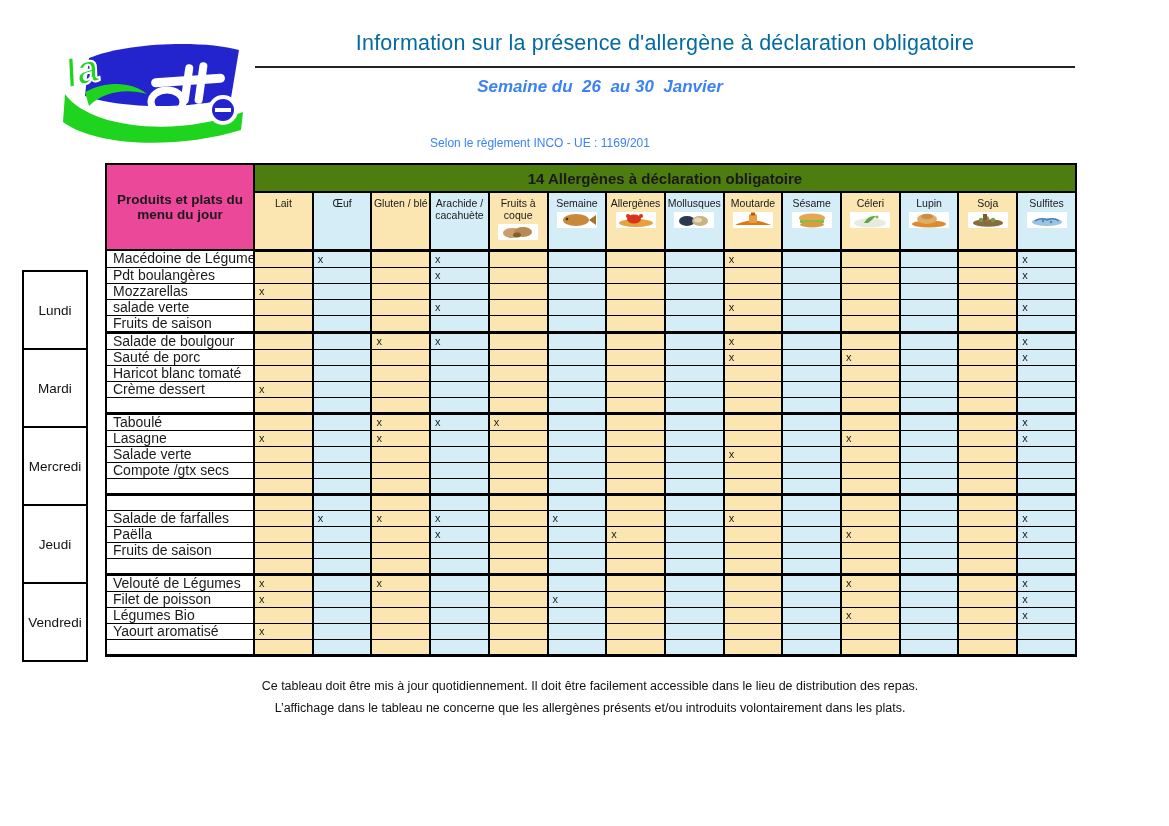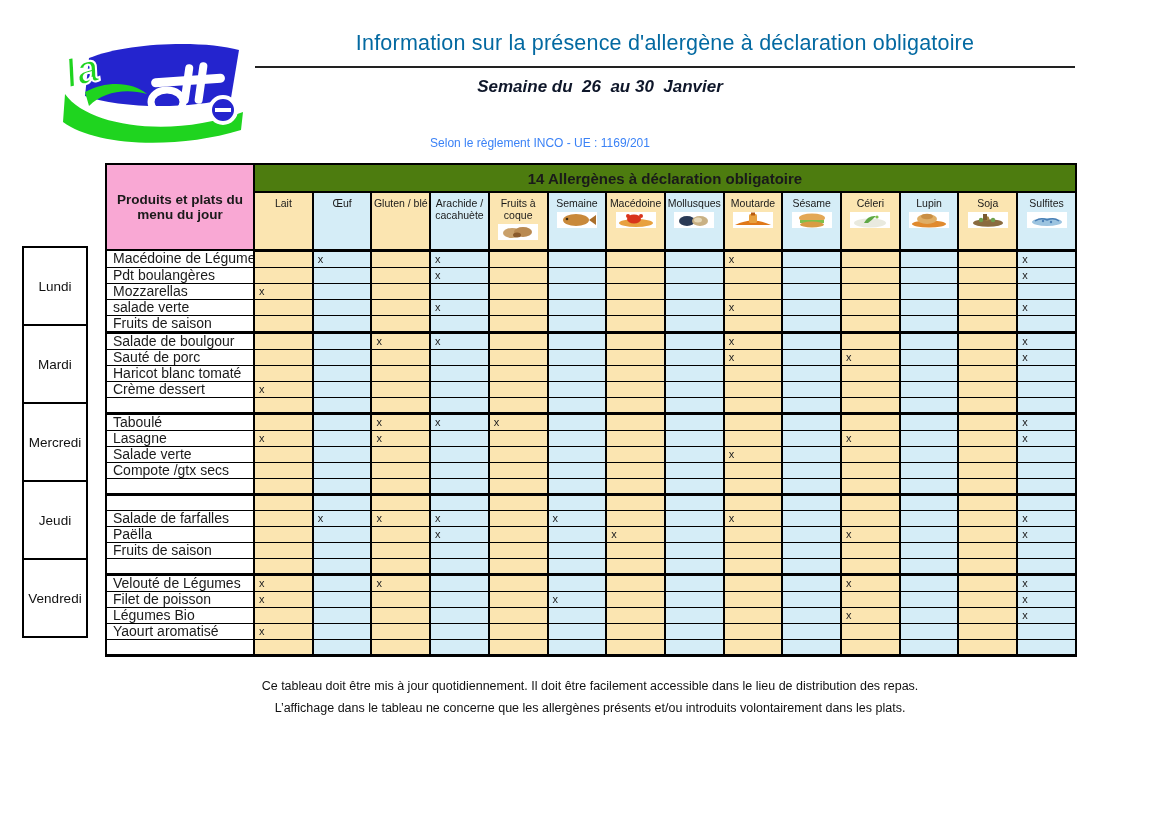--- a/index.html
+++ b/index.html
@@ -9,45 +9,45 @@
   }
   
   .logo-wrap{position:absolute;left:55px;top:36px;width:200px;height:108px;}
   .page-title{
     position:absolute;left:255px;top:31px;width:820px;text-align:center;
     font-size:21.5px;letter-spacing:.2px;color:#0369a1;
   }
   .title-rule{position:absolute;left:255px;top:66px;width:820px;border-top:2px solid #222;}
   .page-subtitle{
     position:absolute;left:255px;top:77px;width:690px;text-align:center;
-    font-size:17px;font-style:italic;font-weight:bold;white-space:pre;color:#0f172a;
+    font-size:17px;font-style:italic;font-weight:bold;white-space:pre;color:#3b82f6;
   }
   .regulation{
     position:absolute;left:105px;top:136px;width:870px;text-align:center;
     font-size:12px;color:#3b82f6;
   }
   
-  .day-col{position:absolute;left:22px;top:246px;width:69px;}
+  .day-col{position:absolute;left:22px;top:270px;width:69px;}
   .day-box{
     box-sizing:border-box;width:66px;height:80px;border:2px solid #000;margin-top:-2px;
     background:#fff;display:flex;align-items:center;justify-content:center;
     font-size:13.5px;color:#111;
   }
   .day-box:first-child{margin-top:0;}
   
   .main-table{
     position:absolute;left:105px;top:163px;width:970px;
     border-collapse:collapse;table-layout:fixed;
   }
   .main-table td,.main-table th{
     box-sizing:border-box;border-left:2px solid #000;border-right:2px solid #000;
     padding:0;overflow:hidden;
   }
   th.corner{
-    width:148px;background:#f9a8d4;font-size:13.5px;font-weight:bold;text-align:center;
+    width:148px;background:#ec4899;font-size:13.5px;font-weight:bold;text-align:center;
     border:2px solid #000;padding:2px 4px;
   }
   th.allergens-title{
     background:#4d7c0f;font-size:15px;font-weight:bold;text-align:center;height:28px;
     border:2px solid #000;
   }
   th.allergen{
     height:58px;vertical-align:top;text-align:center;border-top:2px solid #000;
     border-bottom:3px solid #000;font-weight:normal;font-size:10.5px;line-height:1.15;
     padding-top:4px;
@@ -147,21 +147,21 @@
               <ellipse cx="14" cy="9" rx="9" ry="5" fill="#C9A06A"></ellipse>
               <ellipse cx="25" cy="8" rx="9" ry="5" fill="#B98A52"></ellipse>
               <ellipse cx="19" cy="11" rx="4" ry="2.5" fill="#8A5A2B"></ellipse>
             </svg></span></th>
         <th class="allergen c-blue"><span class="allergen-name">Semaine</span><span class="allergen-icon"><svg width="40" height="16">
               <rect width="40" height="16" fill="#fff"></rect>
               <ellipse cx="19" cy="8" rx="13" ry="6" fill="#C8893B"></ellipse>
               <path d="M32,8 L39,3 L39,13 Z" fill="#A96F2C"></path>
               <circle cx="10" cy="7" r="1.3" fill="#3a2a10"></circle>
             </svg></span></th>
-        <th class="allergen c-tan"><span class="allergen-name">Macédoine</span><span class="allergen-icon"><svg width="40" height="16">
+        <th class="allergen c-tan"><span class="allergen-name">Allergènes</span><span class="allergen-icon"><svg width="40" height="16">
               <rect width="40" height="16" fill="#fff"></rect>
               <ellipse cx="20" cy="11" rx="17" ry="4" fill="#E8A13F"></ellipse>
               <ellipse cx="18" cy="7" rx="7" ry="4.5" fill="#D9341B"></ellipse>
               <circle cx="12" cy="4" r="2" fill="#D9341B"></circle>
               <circle cx="25" cy="4" r="2" fill="#D9341B"></circle>
             </svg></span></th>
         <th class="allergen c-blue"><span class="allergen-name">Mollusques</span><span class="allergen-icon"><svg width="40" height="16">
               <rect width="40" height="16" fill="#fff"></rect>
               <ellipse cx="13" cy="9" rx="8" ry="5" fill="#2A3A55"></ellipse>
               <ellipse cx="26" cy="9" rx="8" ry="5" fill="#C9B184"></ellipse>

